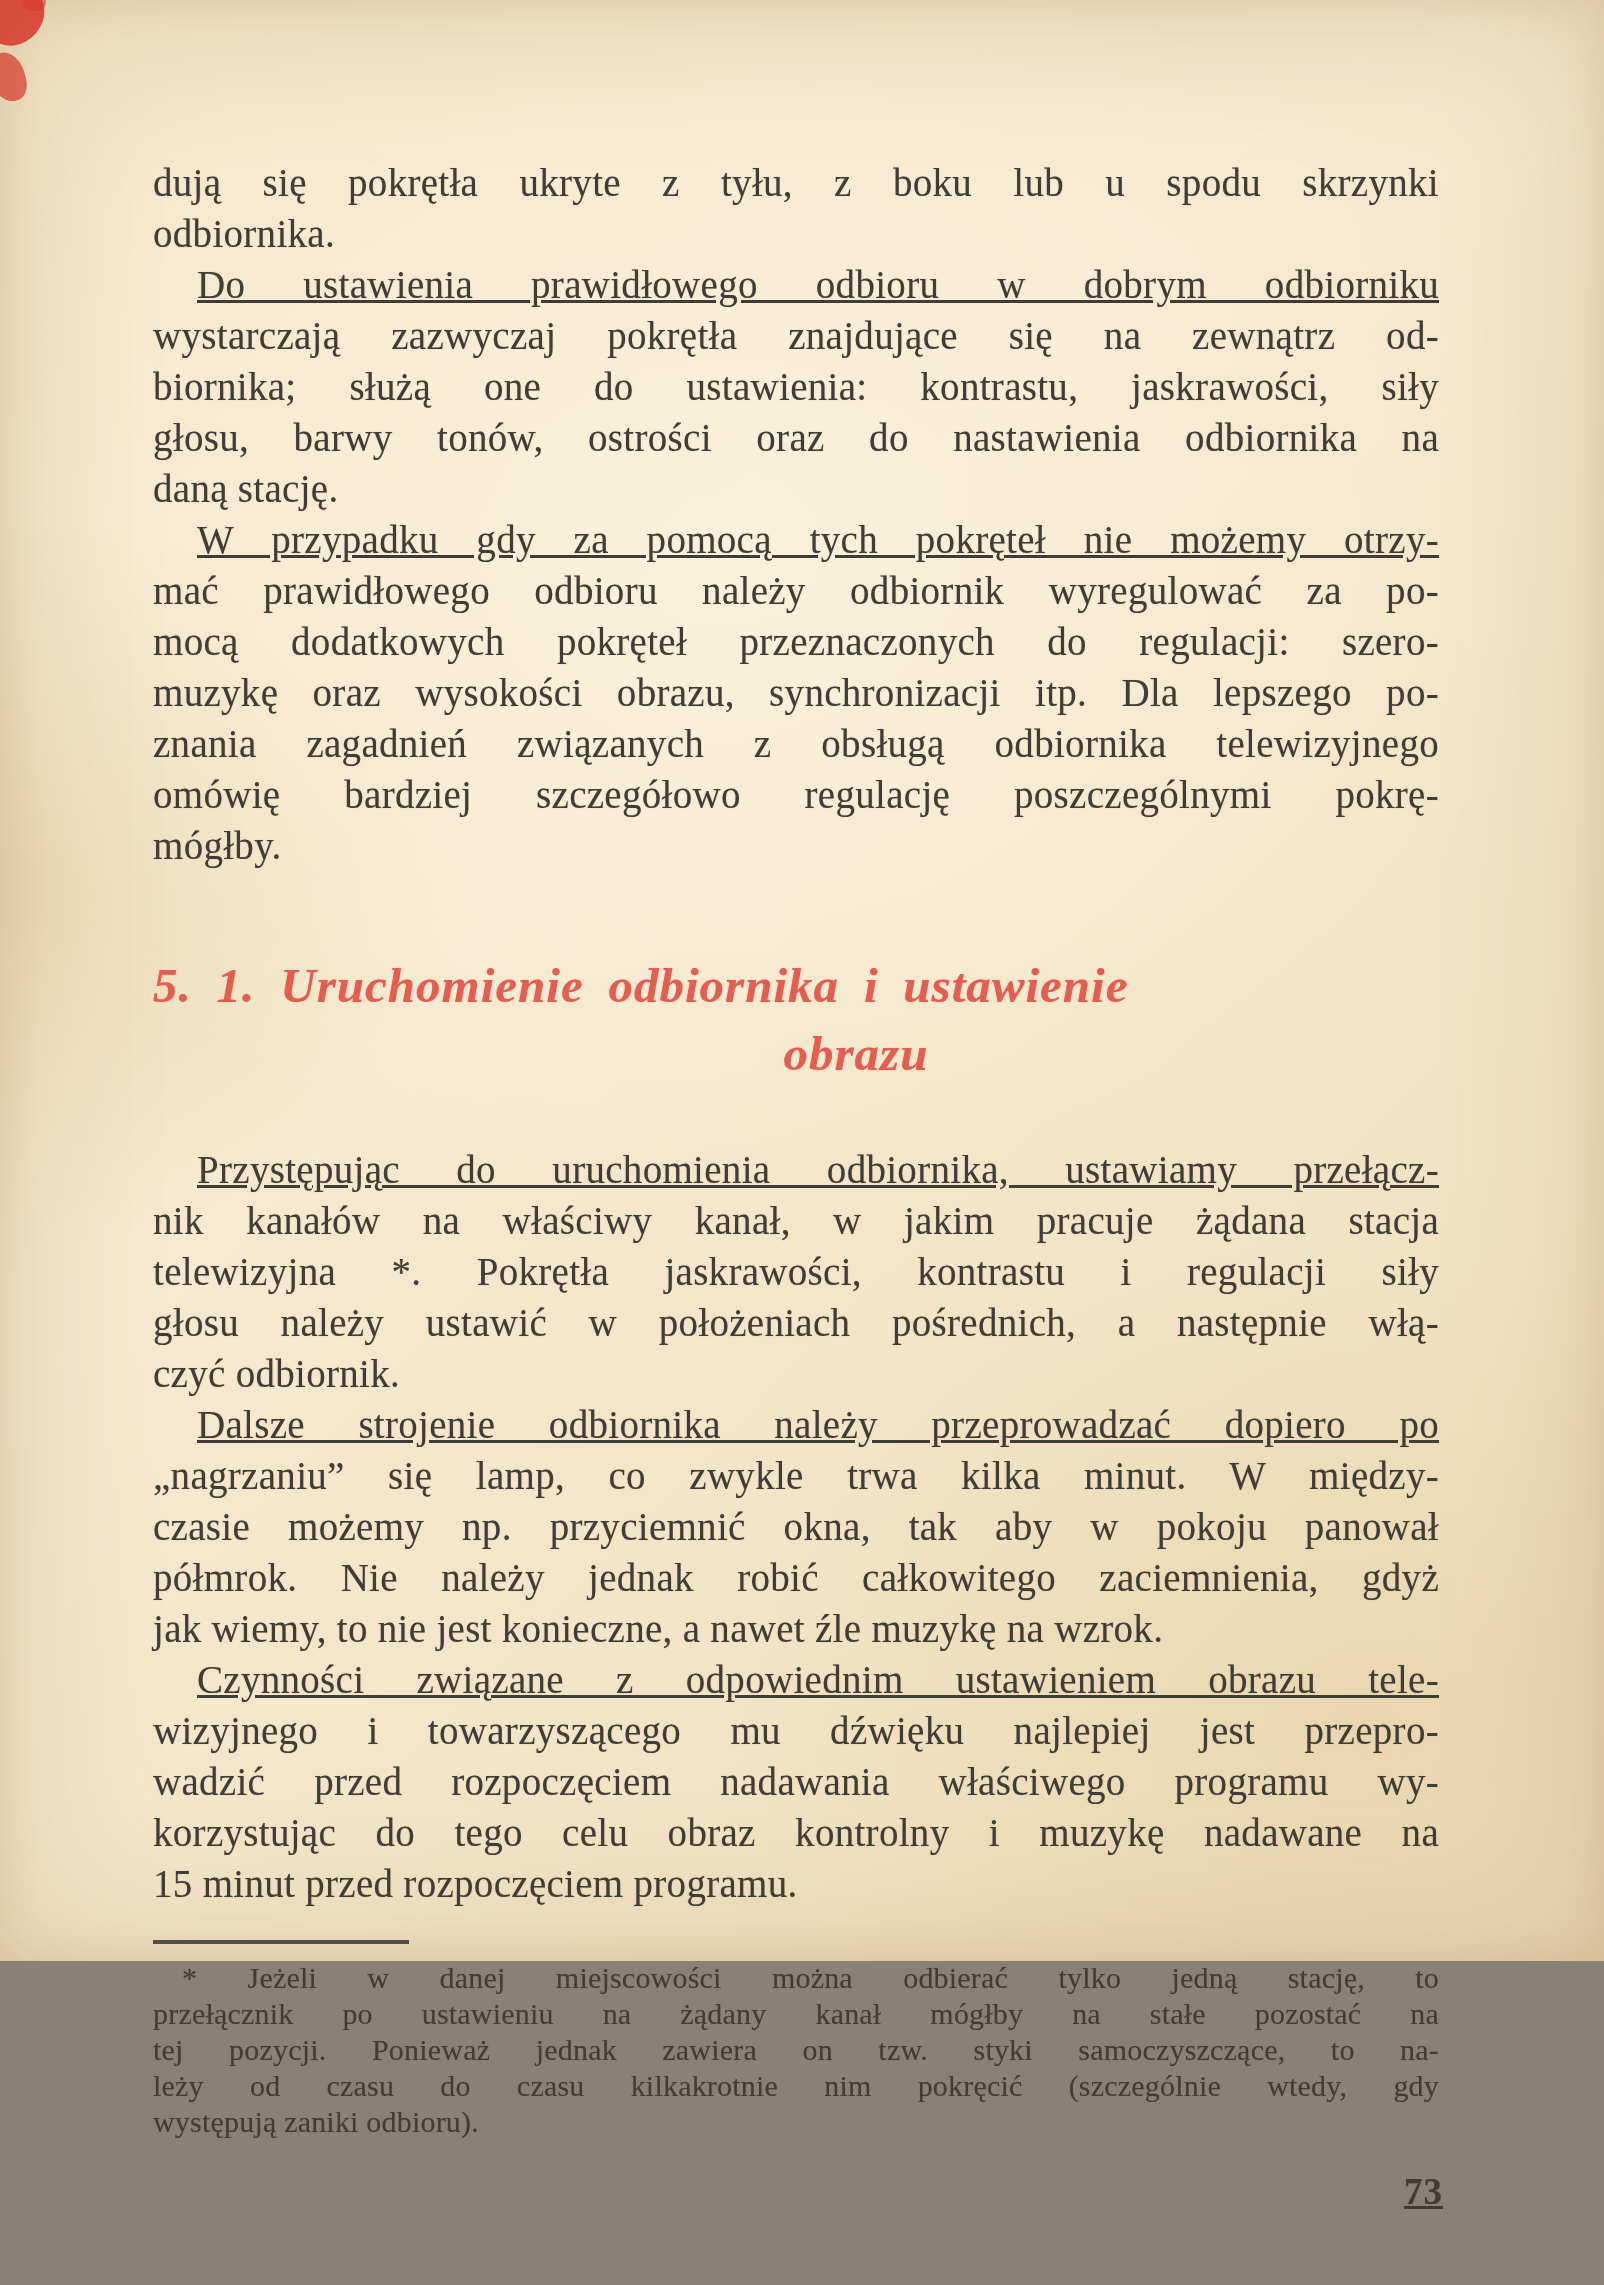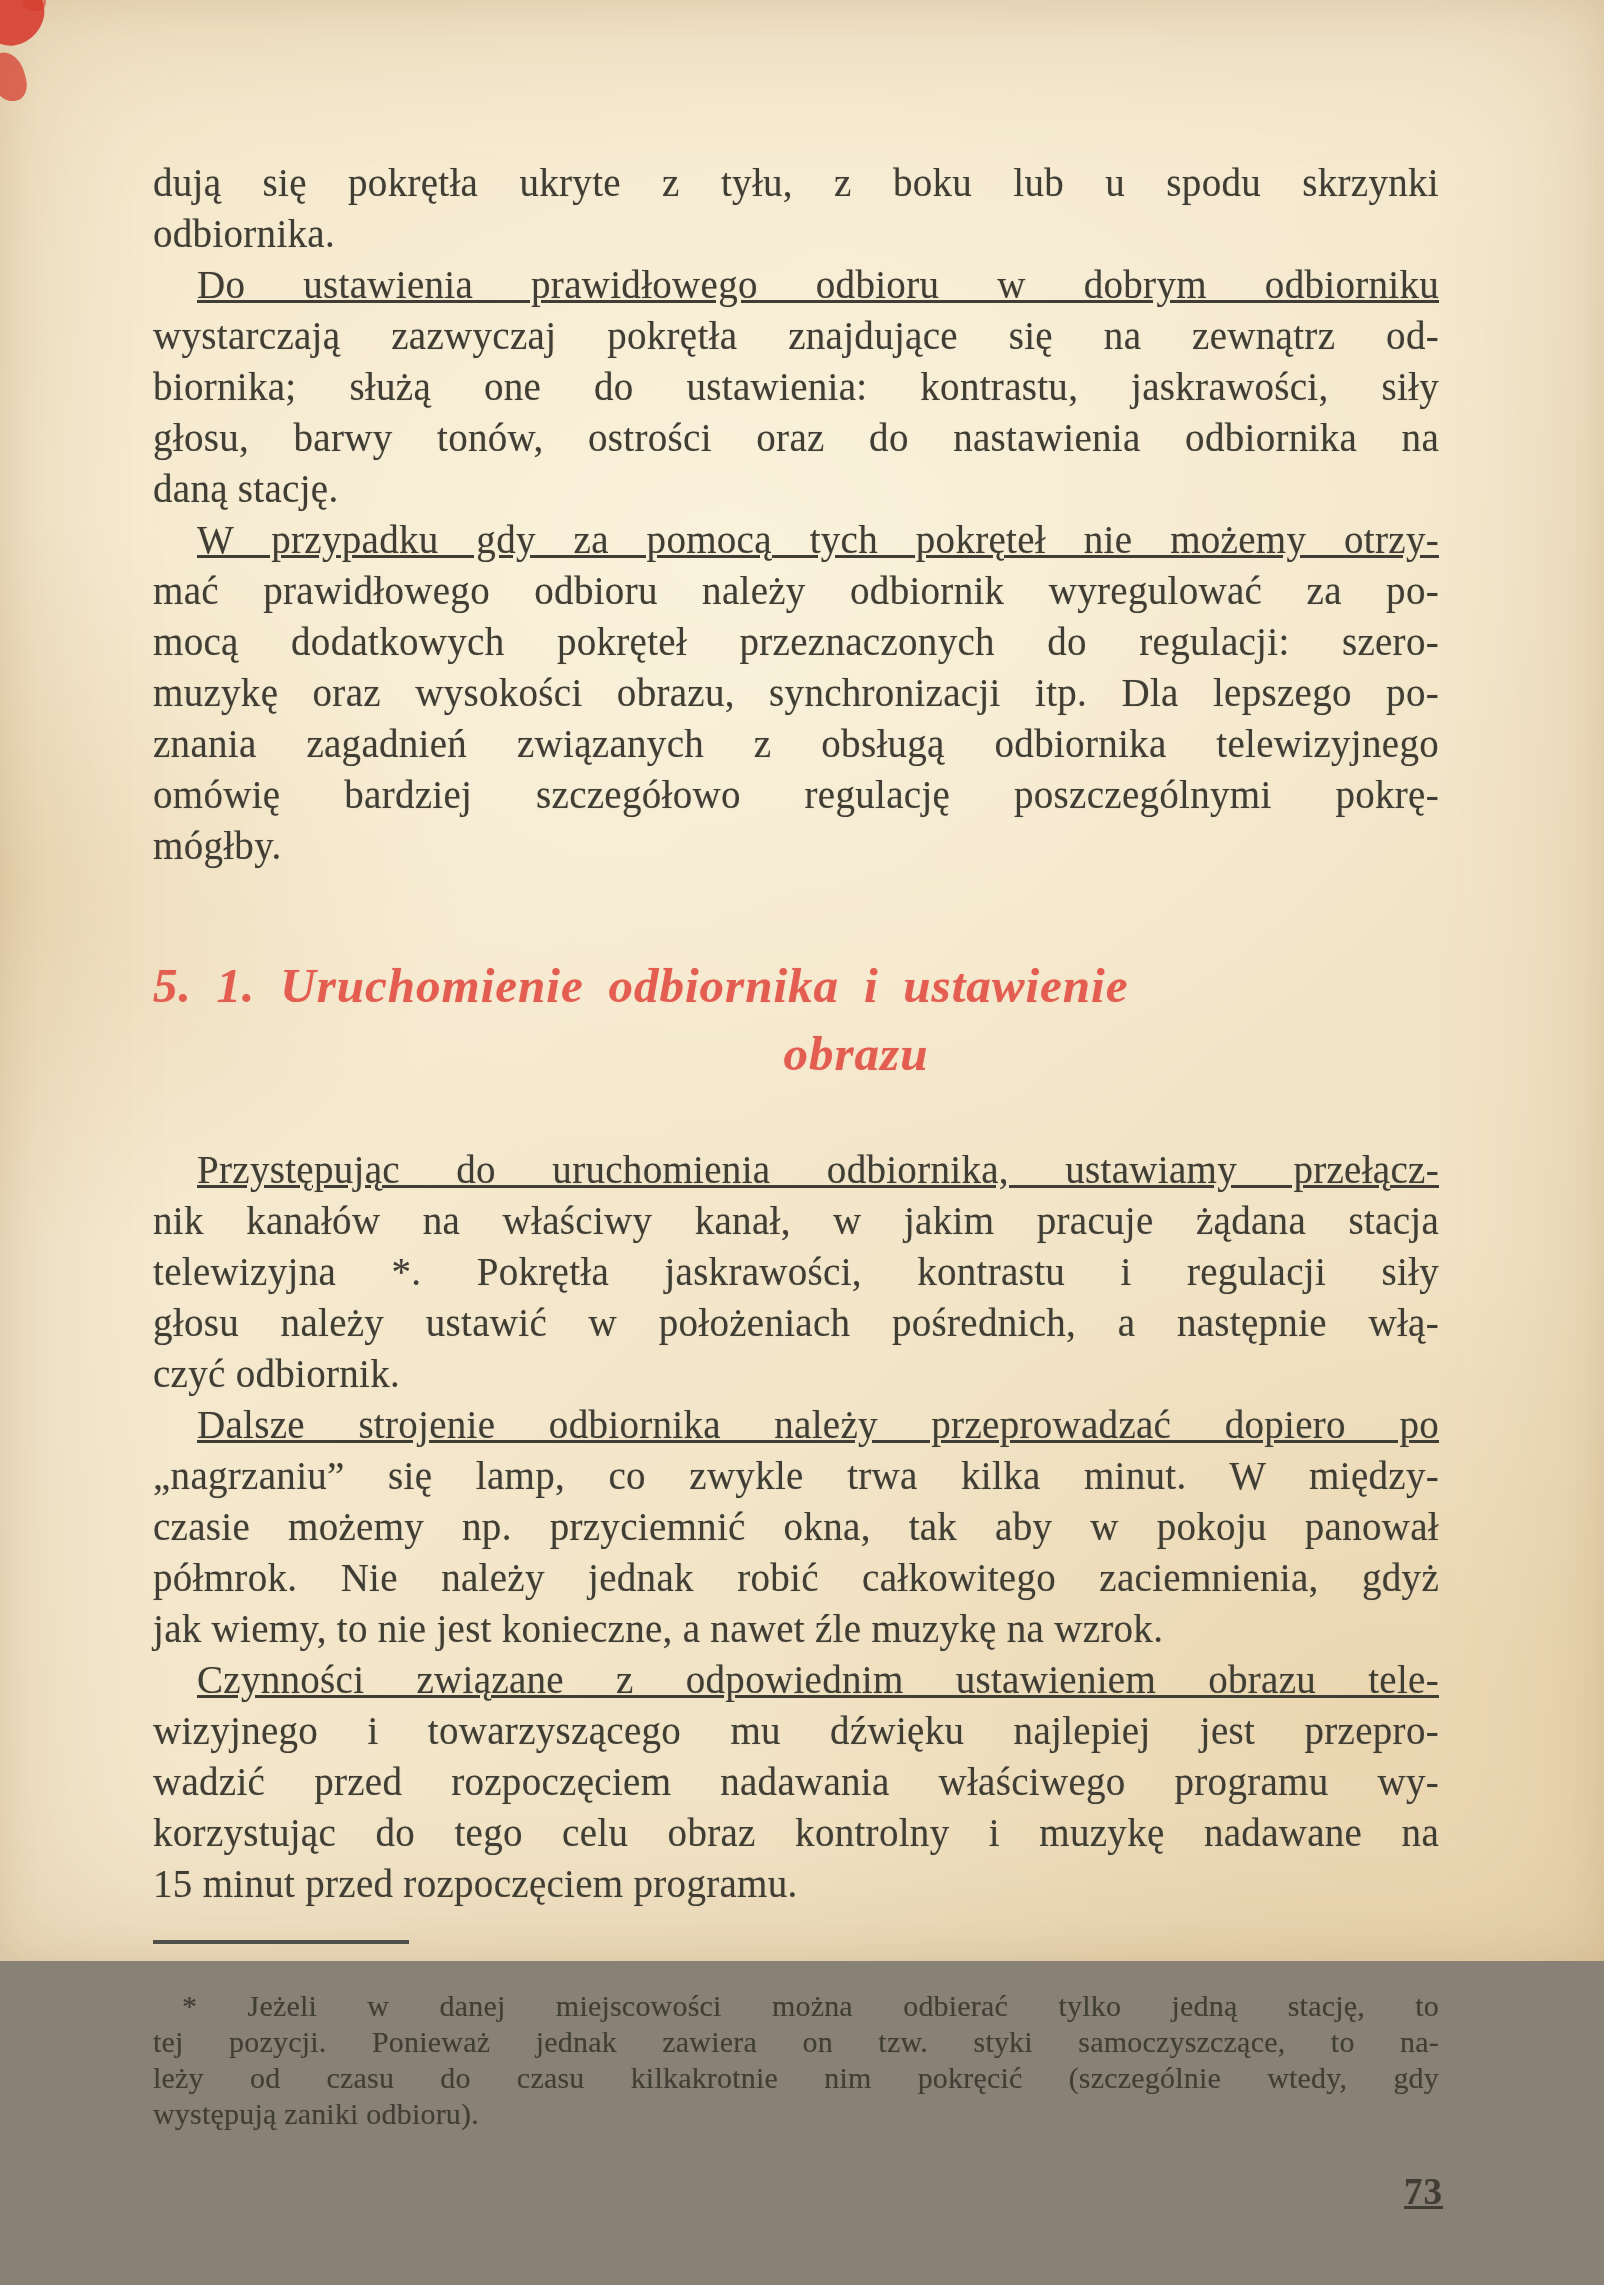--- a/index.html
+++ b/index.html
@@ -52,21 +52,21 @@
   #heading .h-line2{margin-left:120px;text-align:center;}
 
   #footnote-rule{
     position:absolute;left:153px;top:1940px;width:256px;height:3.9px;
     background:var(--rule);
   }
   #footnote{top:1960px;}
   #footnote .tline{
     height:36px;line-height:36px;font-size:30px;letter-spacing:0.2px;
   }
-  #footnote .para .tline:first-child{text-indent:29px;margin-top:28px;}
+  #footnote .para .tline:first-child{text-indent:29px;}
 
   #page-number{
     position:absolute;right:162px;top:2170px;
     font-size:37px;font-weight:bold;letter-spacing:1px;
     text-shadow:0 0 1px rgba(64,62,52,.4);
     text-decoration:underline;
   }
 </style>
 </head>
 <body>
@@ -129,20 +129,21 @@
         <div class="tline">korzystując do tego celu obraz kontrolny i muzykę nadawane na</div>
         <div class="tline last">15 minut przed rozpoczęciem programu.</div>
       </div>
   </div>
 
   <div id="footnote-rule"></div>
 
   <div id="footnote" class="textblock">
     <div class="para">
         <div class="tline">* Jeżeli w danej miejscowości można odbierać tylko jedną stację, to</div>
+        <div class="tline">przełącznik po ustawieniu na żądany kanał mógłby na stałe pozostać na</div>
         <div class="tline">tej pozycji. Ponieważ jednak zawiera on tzw. styki samoczyszczące, to na-</div>
         <div class="tline">leży od czasu do czasu kilkakrotnie nim pokręcić (szczególnie wtedy, gdy</div>
         <div class="tline last">występują zaniki odbioru).</div>
       </div>
   </div>
 
   <div id="page-number">73</div>
 
 </div>
 

